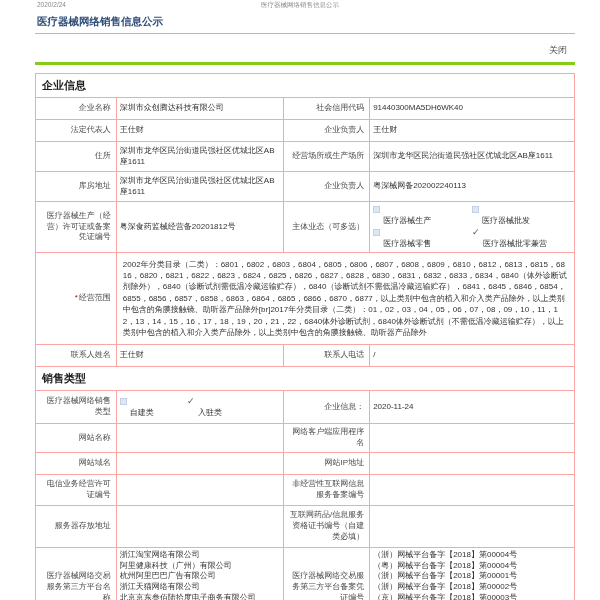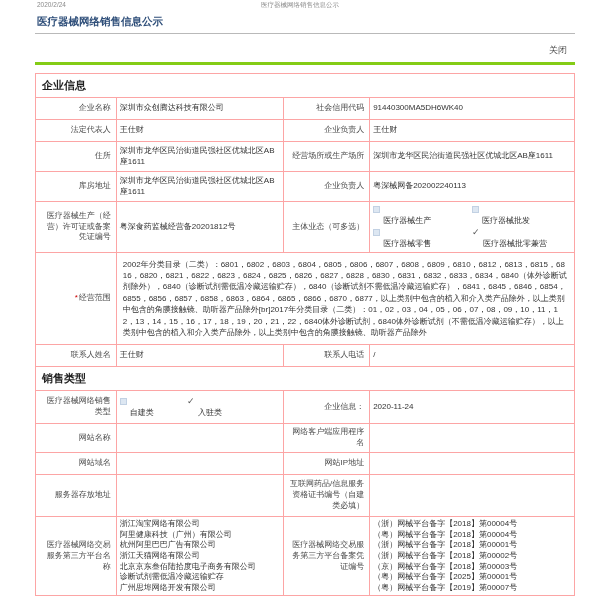--- a/index.html
+++ b/index.html
@@ -183,20 +183,26 @@
       <td class="val"></td>
     </tr>
 
     <tr class="rh22">
       <td class="lbl">网站域名</td>
       <td class="val"></td>
       <td class="lbl">网站IP地址</td>
       <td class="val"></td>
     </tr>
 
+    <tr class="rh31">
+      <td class="lbl">电信业务经营许可证编号</td>
+      <td class="val"></td>
+      <td class="lbl">非经营性互联网信息服务备案编号</td>
+      <td class="val"></td>
+    </tr>
 
     <tr class="rh42">
       <td class="lbl">服务器存放地址</td>
       <td class="val"></td>
       <td class="lbl">互联网药品/信息服务资格证书编号（自建类必填）</td>
       <td class="val"></td>
     </tr>
 
     <tr class="rh74">
       <td class="lbl">医疗器械网络交易服务第三方平台名称</td>

